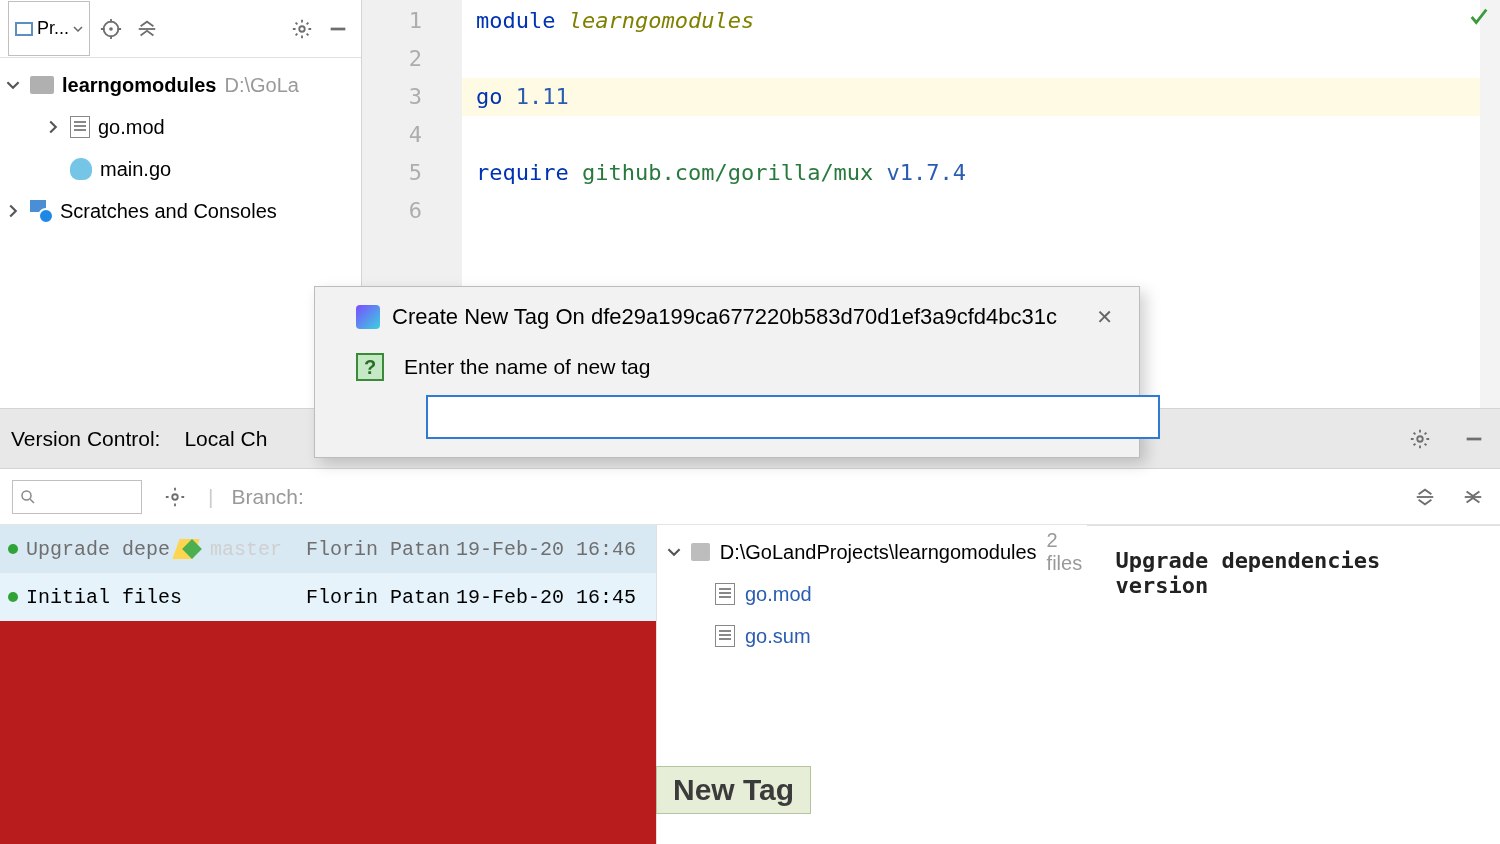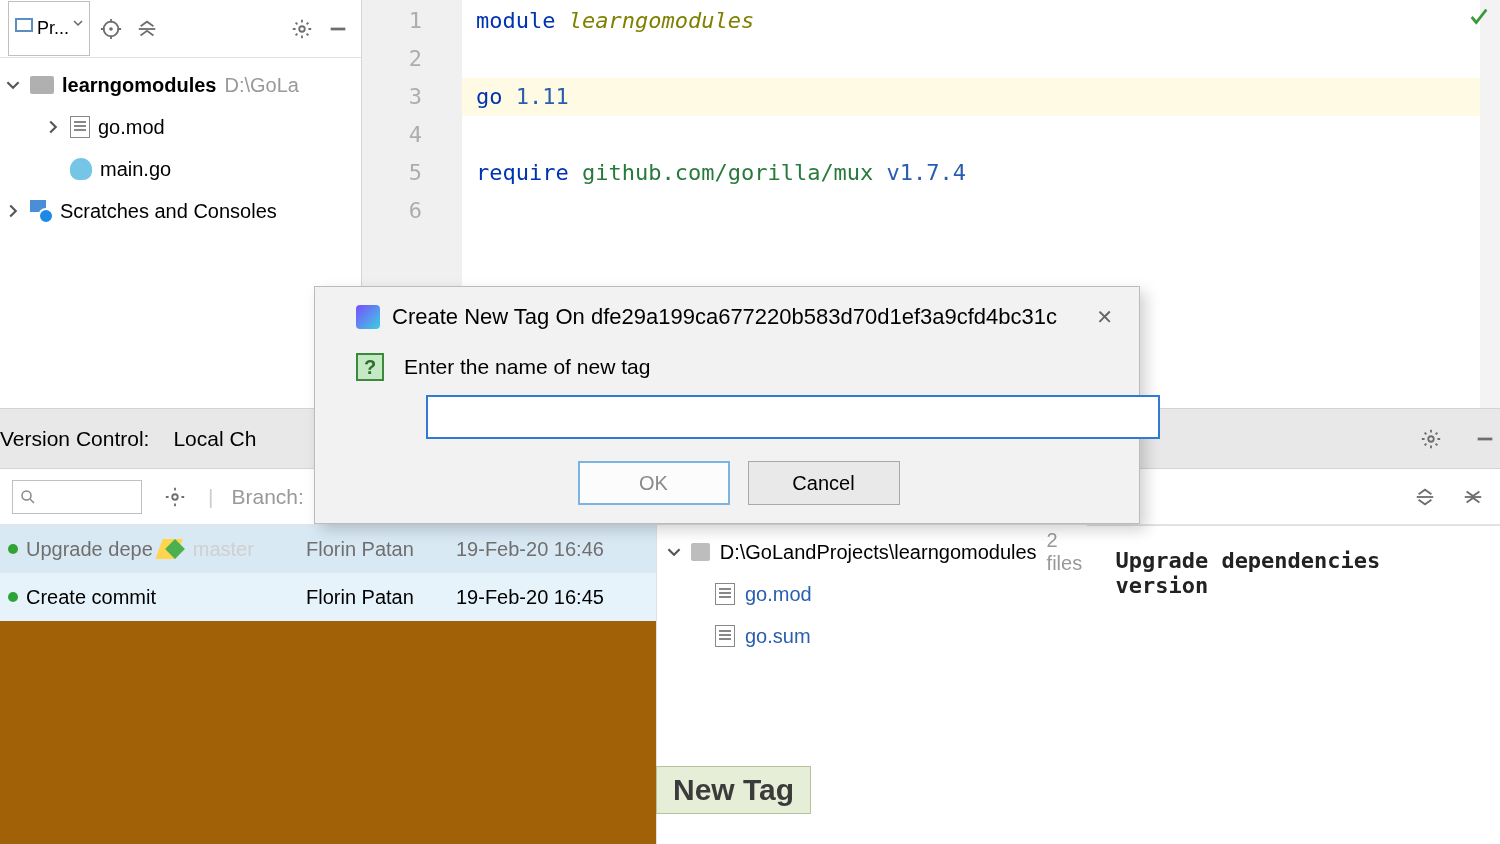--- a/index.html
+++ b/index.html
@@ -6,21 +6,21 @@
 body { font-family: "Segoe UI", Arial, sans-serif; font-size: 15px; color: #000; background: #fff; overflow: hidden; width: 1500px; height: 844px; position: relative; }
 
 
 .ide { display: flex; flex-direction: column; width: 100%; height: 100%; }
 
 
 .upper { display: flex; height: 408px; }
 
 .project-panel { width: 362px; background: #fff; border-right: 1px solid #d4d4d4; display:flex; flex-direction:column;}
 .project-toolbar { height: 58px; display: flex; align-items: center; gap: 6px; padding: 0 8px; border-bottom: 1px solid #e0e0e0;}
-.project-combo { display:flex; align-items:flex-start; gap:4px; border:1px solid #c0c0c0; padding:16px 6px; background:#fff; font-size:18px;}
+.project-combo { display:flex; align-items:center; gap:4px; border:1px solid #c0c0c0; padding:16px 6px; background:#fff; font-size:18px;}
 .project-combo .window-icon { width:18px; height:14px; border:2px solid #5a8fbf; display:inline-block; position:relative;}
 .proj-tb-icon { width:30px; height:30px; display:flex; align-items:center; justify-content:center; color:#6e6e6e;}
 .proj-tb-icon svg { width:22px; height:22px; }
 
 .tree { padding: 6px 0; font-size:20px; }
 .tree-row { display:flex; align-items:center; height:42px; padding-left:4px; gap:8px; white-space:nowrap; overflow:hidden;}
 .tree-row .chev { width:18px; display:inline-flex; justify-content:center; color:#6e6e6e;}
 .tree-row .chev svg{width:14px;height:14px;}
 .tree-indent-1 { padding-left: 44px; }
 .folder-icon { width:24px; height:18px; background:#b0b0b0; border-radius:2px; display:inline-block;}
@@ -47,28 +47,28 @@
 .hl-line { background:#fffae3; }
 .kw-blue { color:#0033b3; }
 .kw-olive { color:#808000; font-style:italic; }
 .pkg { color:#287a3c; }
 .ver { color:#2a5db0; }
 .check-icon { position:absolute; right:10px; top:6px; width:22px; height:22px; color:#3c9a3c;}
 .editor-right-strip{position:absolute;right:0;top:0;width:20px;height:100%;background:#f3f3f3;}
 
 
 .vc-panel { border-top:1px solid #d4d4d4; flex:1; display:flex; flex-direction:column; }
-.vc-header { height:60px; background:#e8e8e8; display:flex; align-items:center; padding:0 0; gap:24px; font-size:21px; border-bottom:1px solid #d4d4d4;}
+.vc-header { height:60px; background:#e8e8e8; display:flex; align-items:center; padding:0 11px; gap:24px; font-size:21px; border-bottom:1px solid #d4d4d4;}
 .vc-header .spacer{flex:1;}
 .vc-toolbar { height:56px; background:#fff; display:flex; align-items:center; padding:0 12px; gap:18px; font-size:21px; border-bottom:1px solid #e4e4e4;}
 .search-box { border:1px solid #c0c0c0; width:130px; height:34px; display:flex; align-items:center; padding:0 6px;}
 .vc-toolbar .dim2{color:#999;}
 
 .vc-body { flex:1; display:flex; }
-.commits { width:656px; background:#a16207; }
+.commits { width:656px; background:#b91c1c;font-family:Liberation Mono, monospace; }
 .commit-row { display:flex; align-items:center; height:48px; font-size:20px; }
 .commit-row.sel { background:#d9e9f4; color:#6f6f6f;}
 .graph-col{width:28px;display:flex;justify-content:center;}
 .graph-dot{width:10px;height:10px;background:#2fa336;border-radius:50%;}
 .tag-icon{width:28px;height:20px;display:inline-block;position:relative;}
 .tag-icon::before{content:"";position:absolute;left:0;top:0;width:20px;height:20px;background:#ffd54f;transform:skewX(-20deg);}
 .tag-icon::after{content:"";position:absolute;left:9px;top:3px;width:14px;height:14px;background:#4caf50;transform:rotate(45deg);}
 .commit-msg{flex:0 0 280px; overflow:hidden; text-overflow:ellipsis; white-space:nowrap; display:flex; align-items:center; gap:6px;}
 .commit-author{flex:0 0 150px;}
 .commit-date{flex:0 0 200px;}
@@ -263,21 +263,21 @@
             <span style="color:#cfcfcf">master</span>
           </span>
           <span class="commit-author">Florin Patan</span>
           <span class="commit-date">19-Feb-20 16:46</span>
         </div>
         <div class="commit-row" style="background:#e6f3fb">
           <span class="graph-col">
               <span class="graph-dot"></span>
             </span>
           <span class="commit-msg">
-              <span>Create commit</span>
+              <span>Initial files</span>
             </span>
           <span class="commit-author">Florin Patan</span>
           <span class="commit-date">19-Feb-20 16:45</span>
         </div>
       </div>
       <div class="commit-detail">
         <div class="detail-files">
           <div class="detail-row">
             <span class="chev"><svg viewBox="0 0 10 10" width="14" height="14">
                   <path d="M1 3l4 4 4-4" fill="none" stroke="#555" stroke-width="1.5"></path>
@@ -308,22 +308,18 @@
     <span class="goland-icon"></span>
     <span>Create New Tag On dfe29a199ca677220b583d70d1ef3a9cfd4bc31c</span>
     <button class="dialog-close">✕</button>
   </div>
   <div class="dialog-body">
     <div class="prompt-row">
       <span class="q-icon">?</span>
       <span>Enter the name of new tag</span>
     </div>
     <input class="dialog-input" type="text" style="">
-    <div class="dialog-buttons">
-      <button class="dlg-btn primary">OK</button>
-      <button class="dlg-btn">Cancel</button>
-    </div>
   </div>
 </div>
 
 <div class="tooltip">
   <span>New Tag</span>
 </div>
 
 </body></html>

